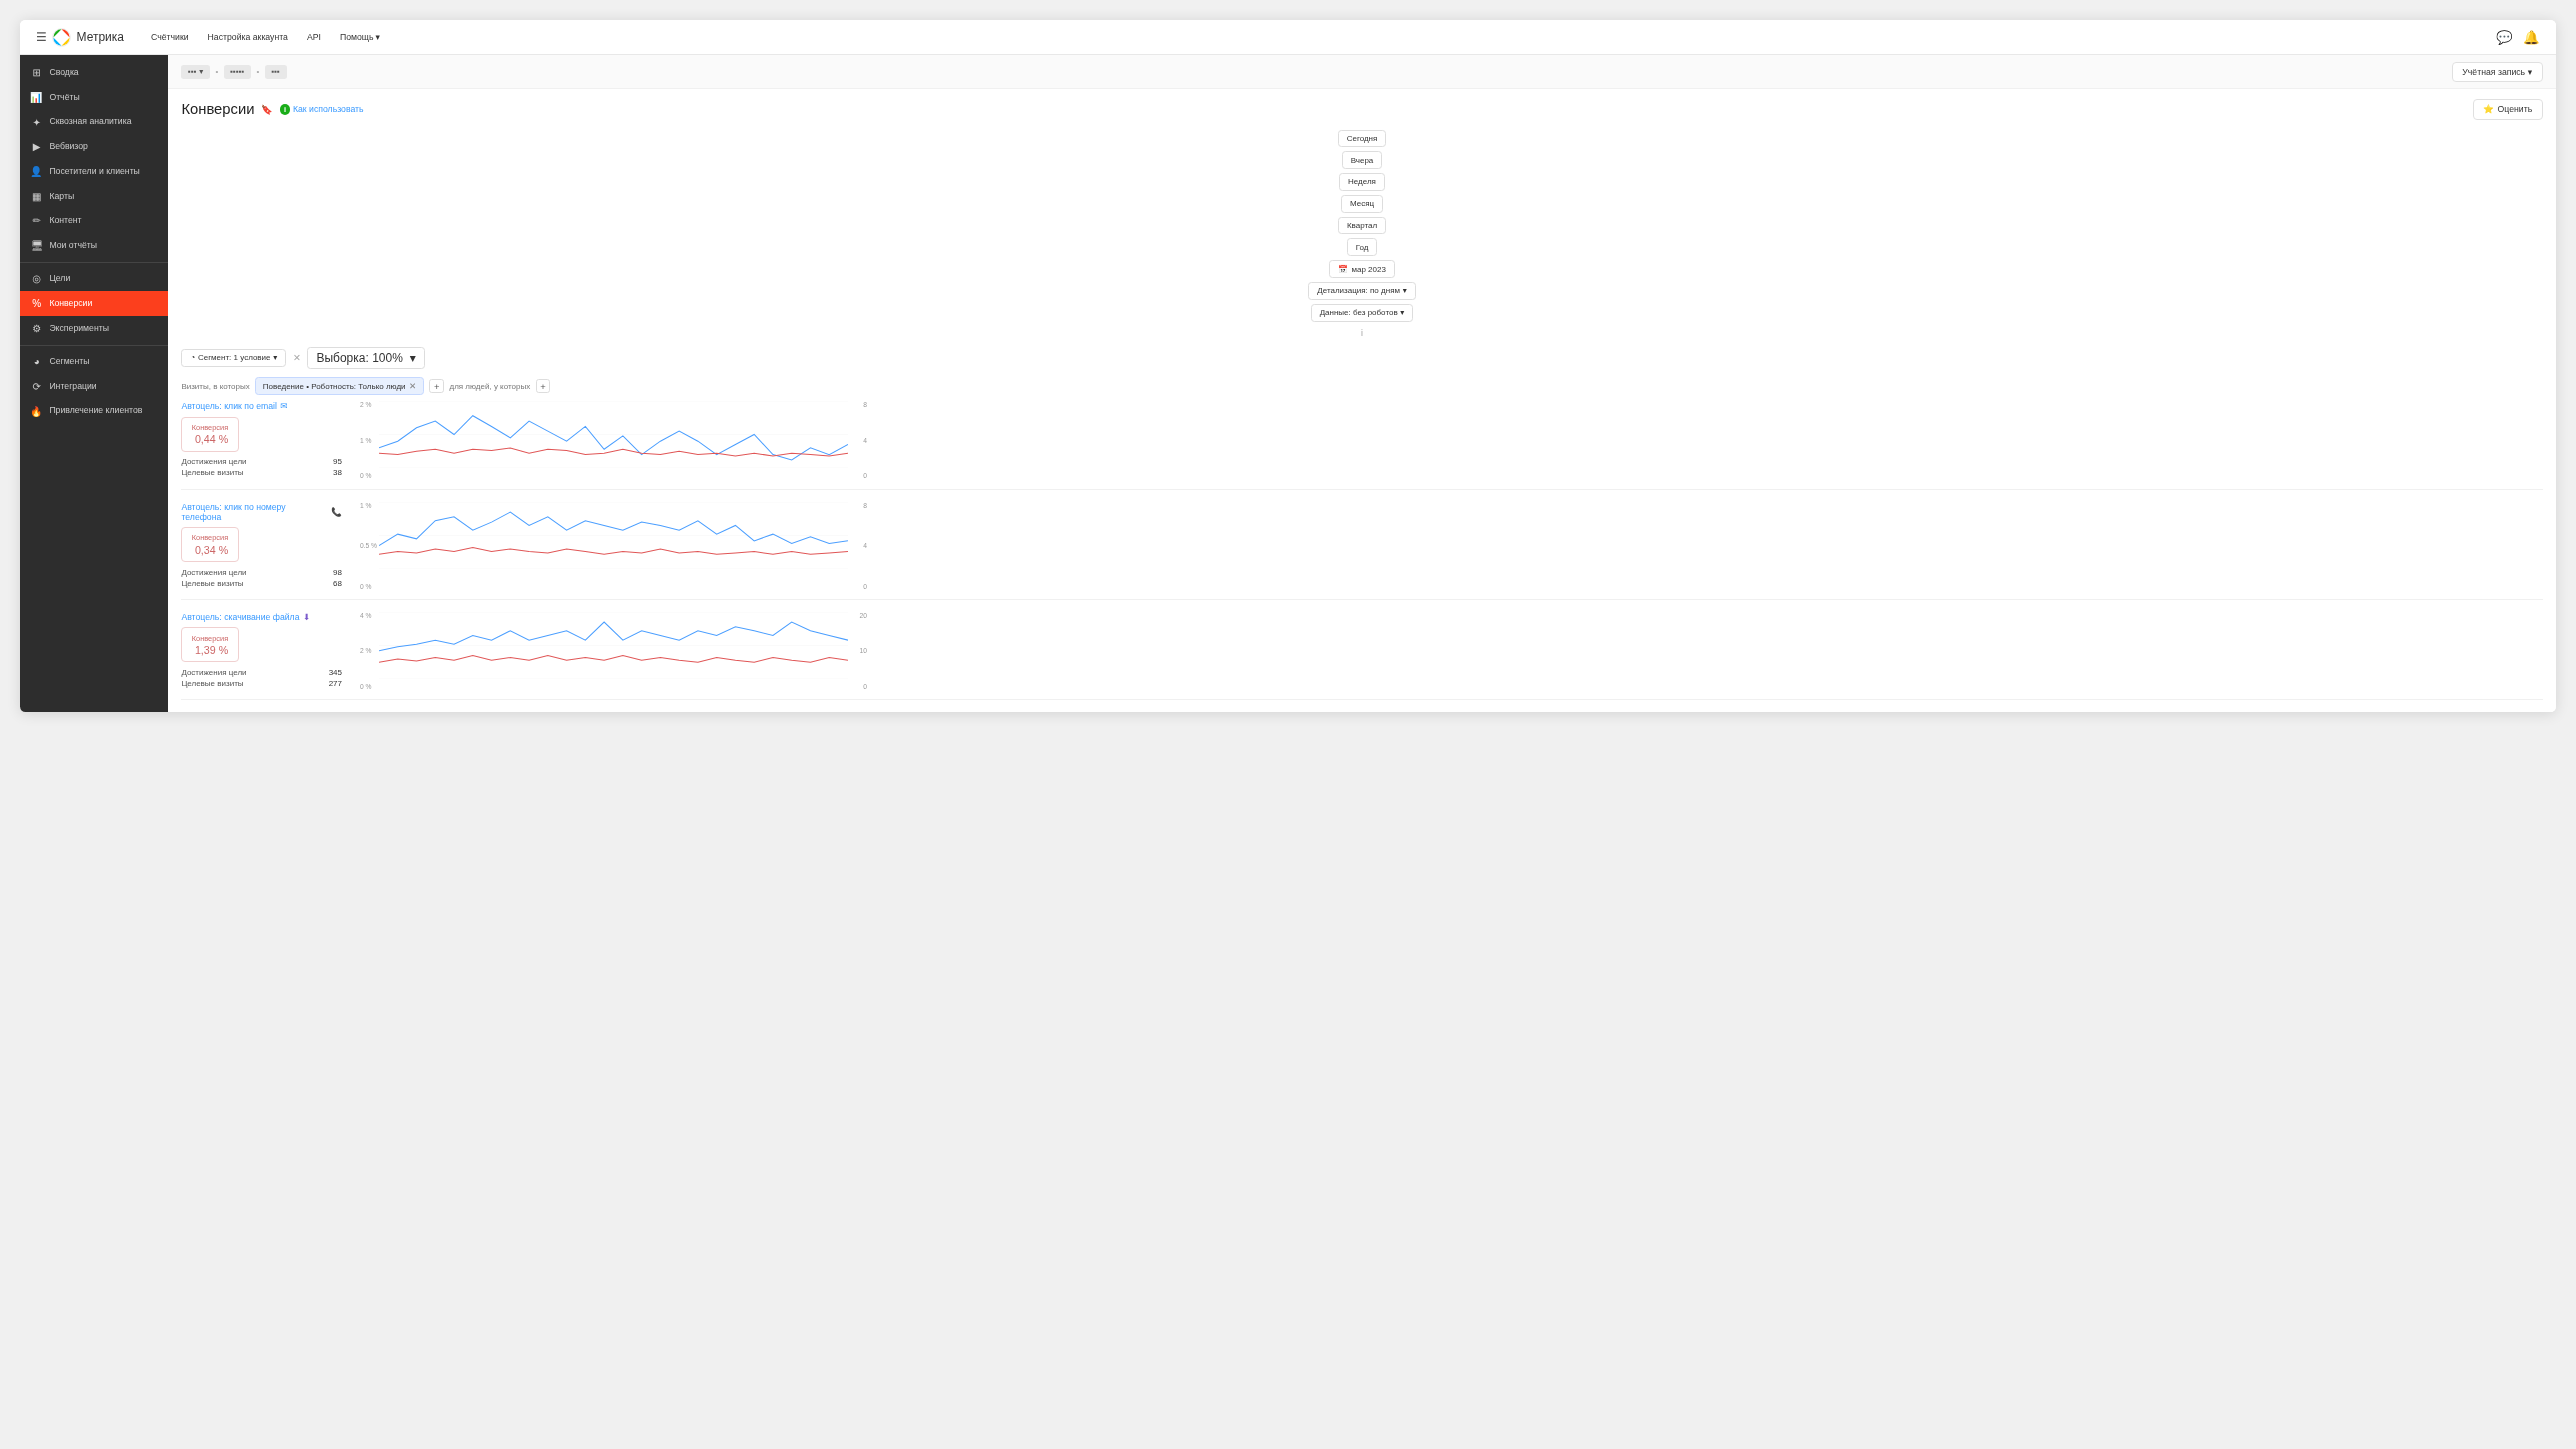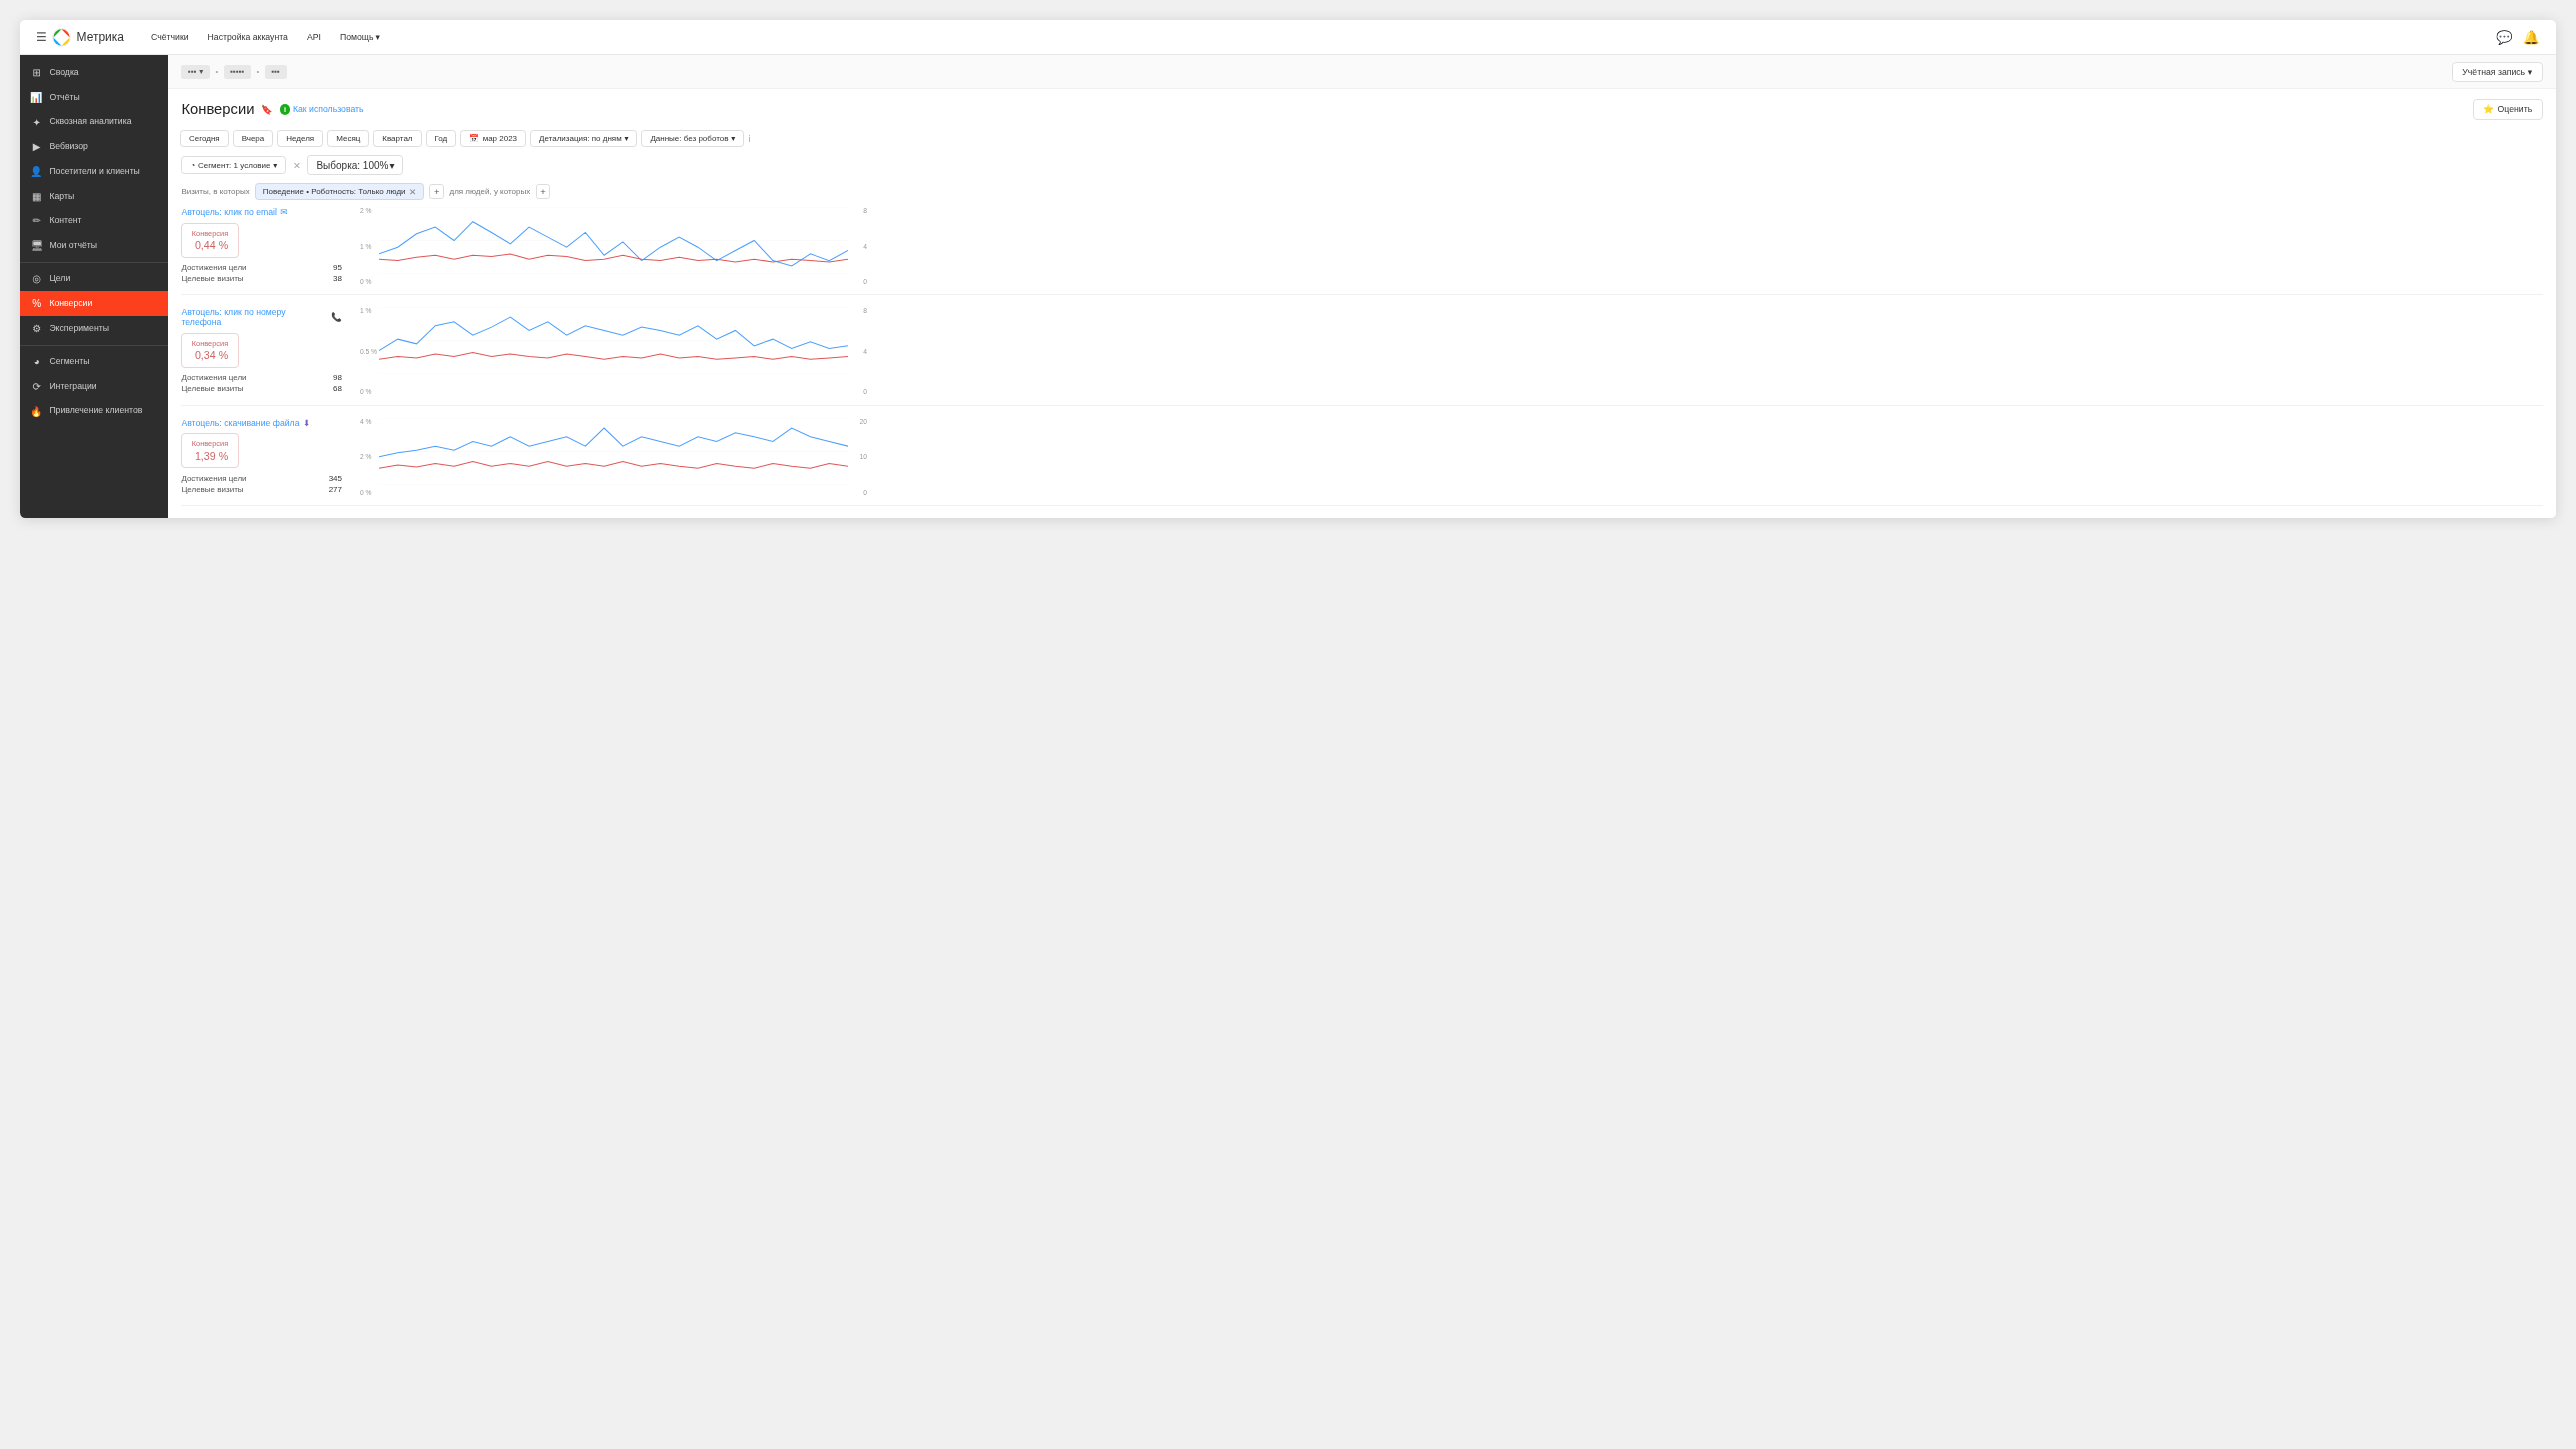--- a/index.html
+++ b/index.html
@@ -208,22 +208,23 @@
       cursor: pointer;
       font-size: 8.7px;
       color: #333;
       background: #fff;
     }
     
     .date-filters {
       display: flex;
       align-items: center;
       gap: 4px;
-      padding: 4px 12px;
+      padding: 4px 19px;
       flex-wrap: wrap;
+      flex-direction: column;
     }
     .date-btn {
       padding: 3.4px 8px;
       border: 0.7px solid #ddd;
       border-radius: 3.4px;
       cursor: pointer;
       font-size: 8px;
       color: #333;
       background: #fff;
     }
@@ -272,26 +273,26 @@
       background: #fff;
     }
     .segment-close {
       cursor: pointer;
       color: #aaa;
       font-size: 9.4px;
     }
     .sample-btn {
       display: flex;
       align-items: center;
-      gap: 1px;
+      gap: 7px;
       padding: 3.4px 8px;
       border: 0.7px solid #ddd;
       border-radius: 3.4px;
       cursor: pointer;
-      font-size: 10px;
+      font-size: 12px;
       color: #333;
       background: #fff;
     }
     
     .filter-tags-row {
       display: flex;
       align-items: center;
       gap: 5.4px;
       padding: 4px 13.4px 6.7px;
     }

